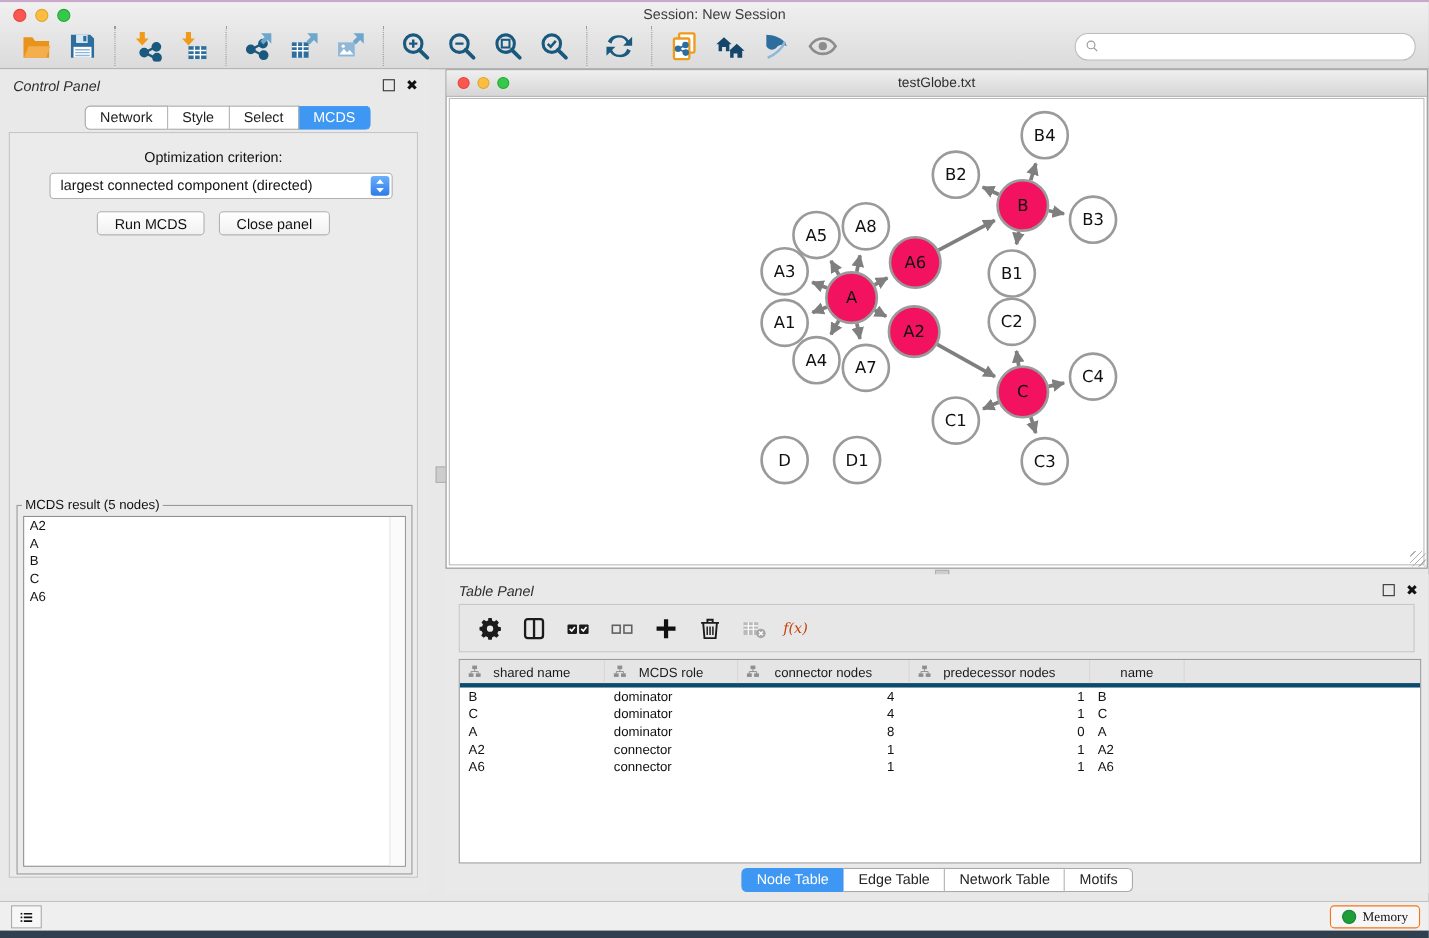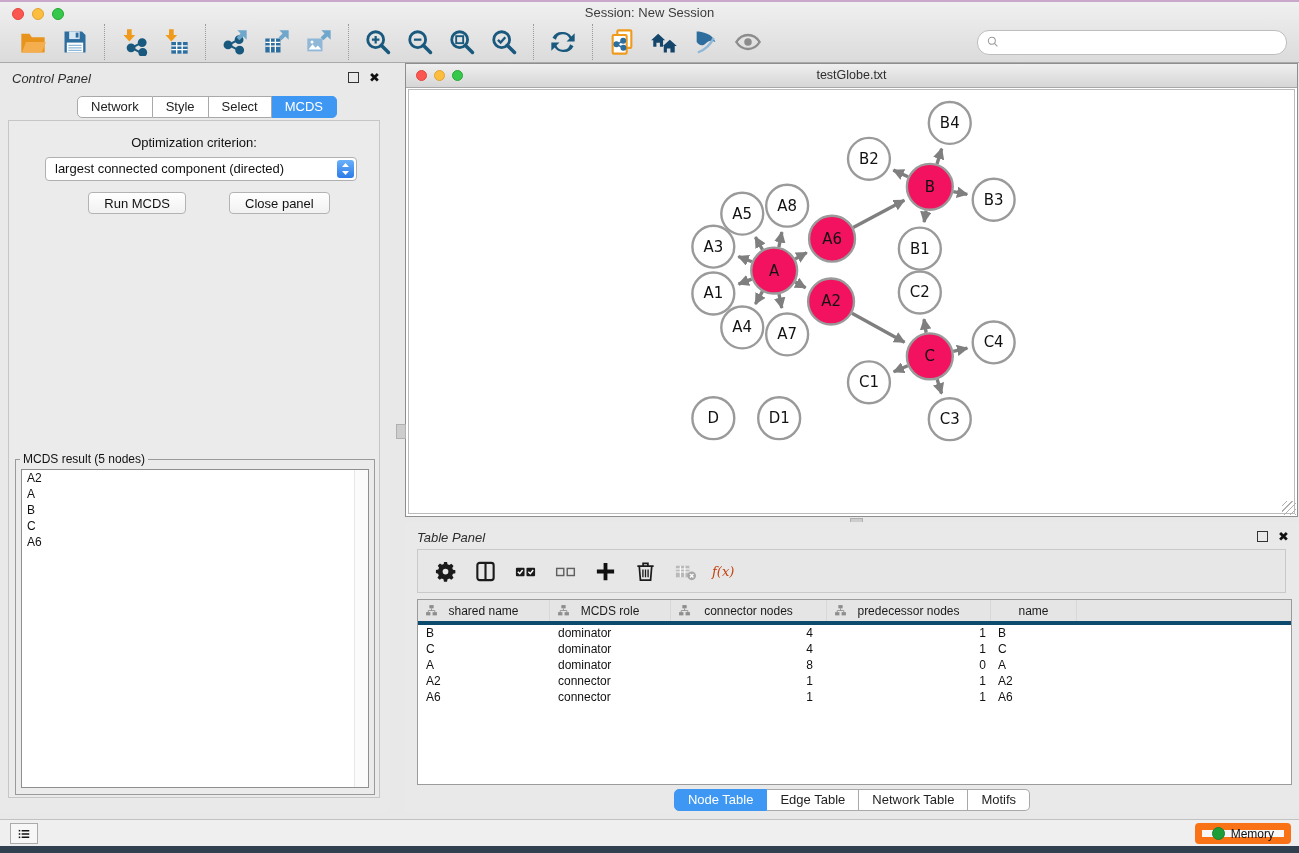--- a/index.html
+++ b/index.html
@@ -43,21 +43,21 @@
     background:#EBEBEB;box-sizing:border-box;}
   .opt-label{position:absolute;left:0;right:0;top:14px;text-align:center;font-size:13px;color:#111;}
   .combo{position:absolute;left:36px;top:36px;width:312px;height:24px;background:#fff;
     border:1px solid #B0B0B0;border-radius:4px;box-sizing:border-box;cursor:pointer;}
   .combo-text{position:absolute;left:9px;top:3px;font-size:13px;color:#111;}
   .combo-step{position:absolute;right:2px;top:2px;width:17px;height:18px;border-radius:3px;
     background:linear-gradient(#6AB0FA,#2D7BE8);}
   .combo-step svg{width:100%;height:100%;display:block;}
   .cp-buttons{position:absolute;left:0;right:0;top:71px;display:flex;justify-content:center;gap:13px;}
   .pbtn{height:22px;padding:0 15px;background:linear-gradient(#FFFFFF,#F1F1F1);border:1px solid #B3B3B3;
-    border-radius:4px;font-size:13px;color:#111;cursor:pointer;font-family:"Liberation Sans",sans-serif;margin-left:30px;}
+    border-radius:4px;font-size:13px;color:#111;cursor:pointer;font-family:"Liberation Sans",sans-serif;}
   .result-fieldset{position:absolute;left:6px;top:338px;width:358px;height:334px;border:1px solid #9A9A9A;}
   .result-legend{position:absolute;left:4px;top:-8px;background:#EBEBEB;padding:0 3px;font-size:12px;color:#111;text-align:right;}
   .result-list{position:absolute;left:5px;right:5px;top:9px;bottom:6px;background:#fff;
     border:1px solid #8F8F8F;font-size:12px;line-height:16px;color:#111;overflow:hidden;}
   .result-item{padding-left:5px;}
   .result-scroll{position:absolute;right:0;top:0;bottom:0;width:13px;background:#FBFBFB;border-left:1px solid #E6E6E6;}
   
   .network-window{position:absolute;left:405px;top:63px;width:893px;height:454px;background:#fff;
     border:1px solid #8E8E8E;box-sizing:border-box;}
   .nw-titlebar{position:absolute;left:0;right:0;top:0;height:23px;
@@ -91,22 +91,22 @@
   .pl{padding-left:8px;} .num{text-align:right;}
   .pr14{padding-right:14px;} .pr4{padding-right:5px;} .pl7{padding-left:7px;}
   .tp-tabs{position:absolute;left:0;right:0;top:267px;display:flex;justify-content:center;}
   
   .status-bar{position:absolute;left:0;top:819px;width:1299px;height:27px;background:#EFEFEF;
     border-top:1px solid #C2C2C2;box-sizing:border-box;}
   .list-btn{position:absolute;left:10px;top:3px;width:28px;height:21px;background:#F7F7F7;
     border:1px solid #ABABAB;display:flex;align-items:center;justify-content:center;cursor:pointer;}
   .list-btn .ticon{width:16px;height:16px;}
   .memory-btn{position:absolute;right:8px;top:3px;height:21px;padding:0 10px;background:#F7F7F7;
-    border:7px solid #f97316;border-radius:4px;display:flex;align-items:center;gap:6px;font-size:12px;
-    color:#111;cursor:pointer;font-family:Liberation Sans, sans-serif;}
+    border:1px solid #f97316;border-radius:4px;display:flex;align-items:center;gap:6px;font-size:12px;
+    color:#111;cursor:pointer;font-family:Liberation Serif, serif;}
   .mem-dot{width:11px;height:11px;border-radius:50%;background:#1E9E38;border:1px solid #188230;}
   .desktop-bottom{position:absolute;left:0;top:846px;width:1299px;height:7px;background:#31404F;}
 </style>
 </head>
 <body>
 
 <div class="screen">
   <div class="desktop-top"></div>
 
   <header class="titlebar">

